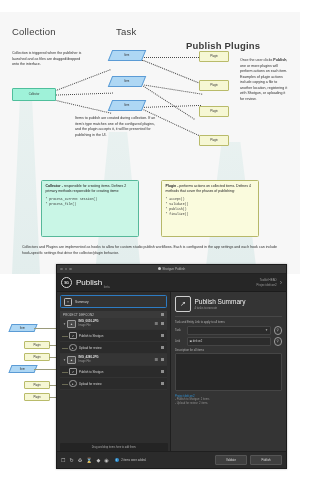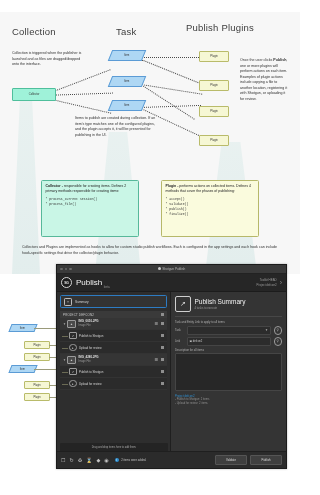--- a/index.html
+++ b/index.html
@@ -119,21 +119,21 @@
 <body>
 
 <div id="diagram">
 
   <div class="beam" style="left:12px;top:88px;width:28px;height:174px;clip-path:polygon(28% 0,72% 0,100% 100%,0 100%);"></div>
   <div class="beam" style="left:95px;top:120px;width:46px;height:142px;clip-path:polygon(30% 0,70% 0,100% 100%,0 100%);"></div>
   <div class="beam" style="left:205px;top:130px;width:52px;height:132px;clip-path:polygon(32% 0,68% 0,100% 100%,0 100%);"></div>
 
   <div class="col-title" style="left:12px;top:14px;">Collection</div>
   <div class="col-title" style="left:116px;top:14px;">Task</div>
-  <div class="col-title" style="left:186px;top:10px;">Publish Plugins</div>
+  <div class="col-title" style="left:186px;top:28px;font-weight:bold;">Publish Plugins</div>
 
   <div class="para" style="left:12px;top:39px;width:70px;">Collection is triggered when the publisher is launched and as files are dragged/dropped onto the interface.</div>
   <div class="para" style="left:75px;top:104px;width:85px;">Items to publish are created during collection. If an item's type matches one of the configured plugins, and the plugin accepts it, it will be presented for publishing in the UI.</div>
   <div class="para" style="left:240px;top:46px;width:48px;"><span>Once the user clicks </span><b>Publish</b><span>, one or more plugins will perform actions on each item. Examples of plugin actions include copying a file to another location, registering it with Shotgun, or uploading it for review.</span></div>
 
   <div class="conn" style="left:43px;top:83px;width:72px;transform:rotate(-21deg);"></div>
   <div class="conn" style="left:43px;top:83px;width:70px;transform:rotate(-2deg);"></div>
   <div class="conn" style="left:43px;top:85px;width:70px;transform:rotate(13deg);"></div>
 
   <div class="conn" style="left:141px;top:45px;width:58px;transform:rotate(0deg);"></div>

